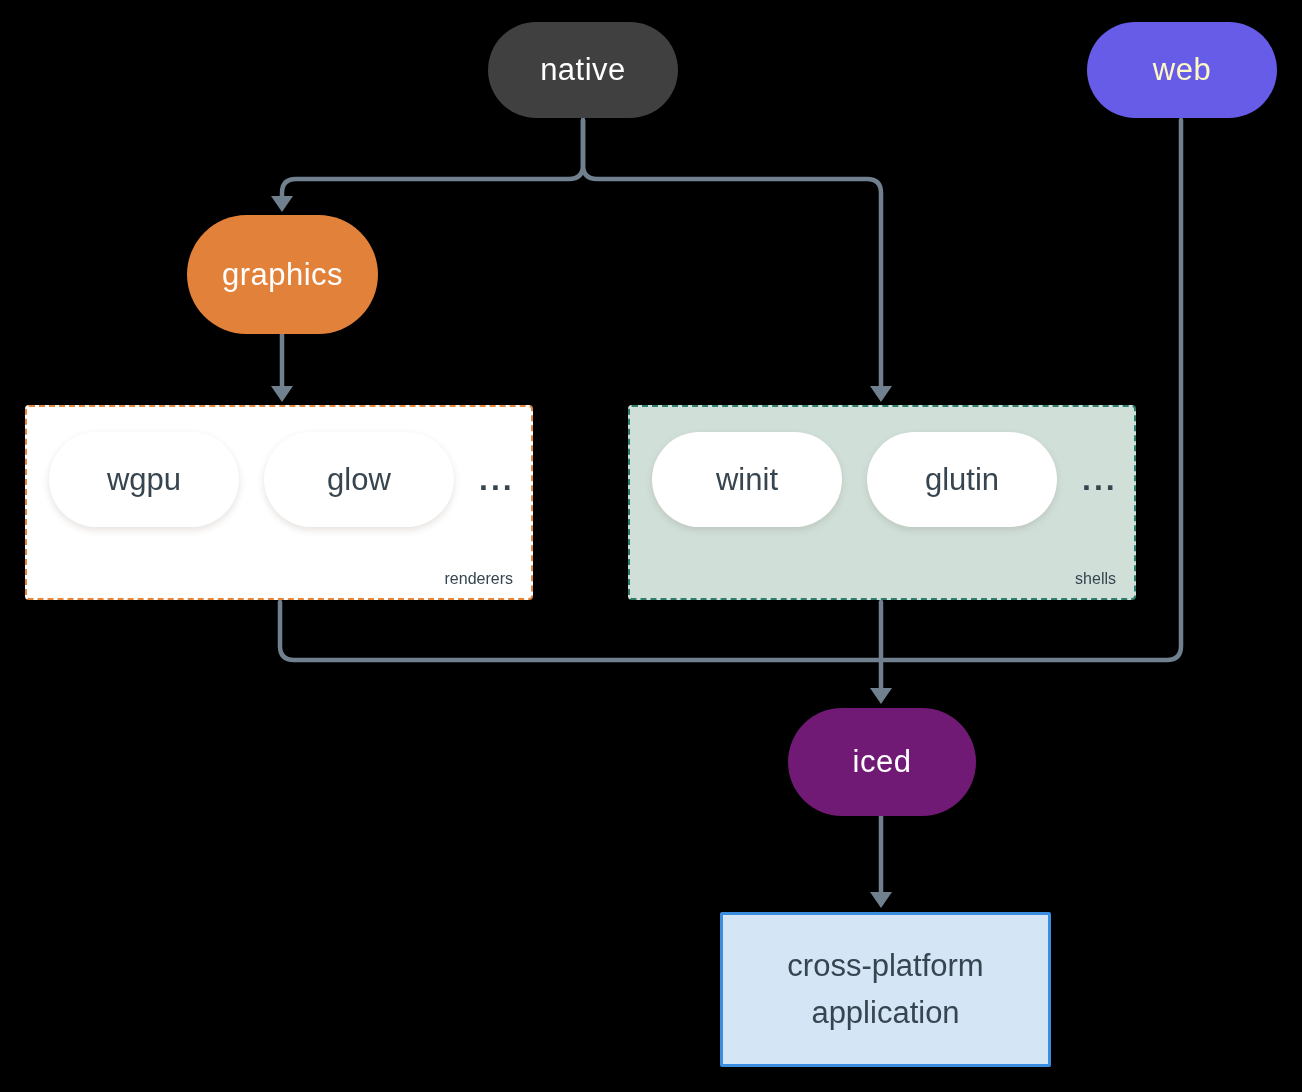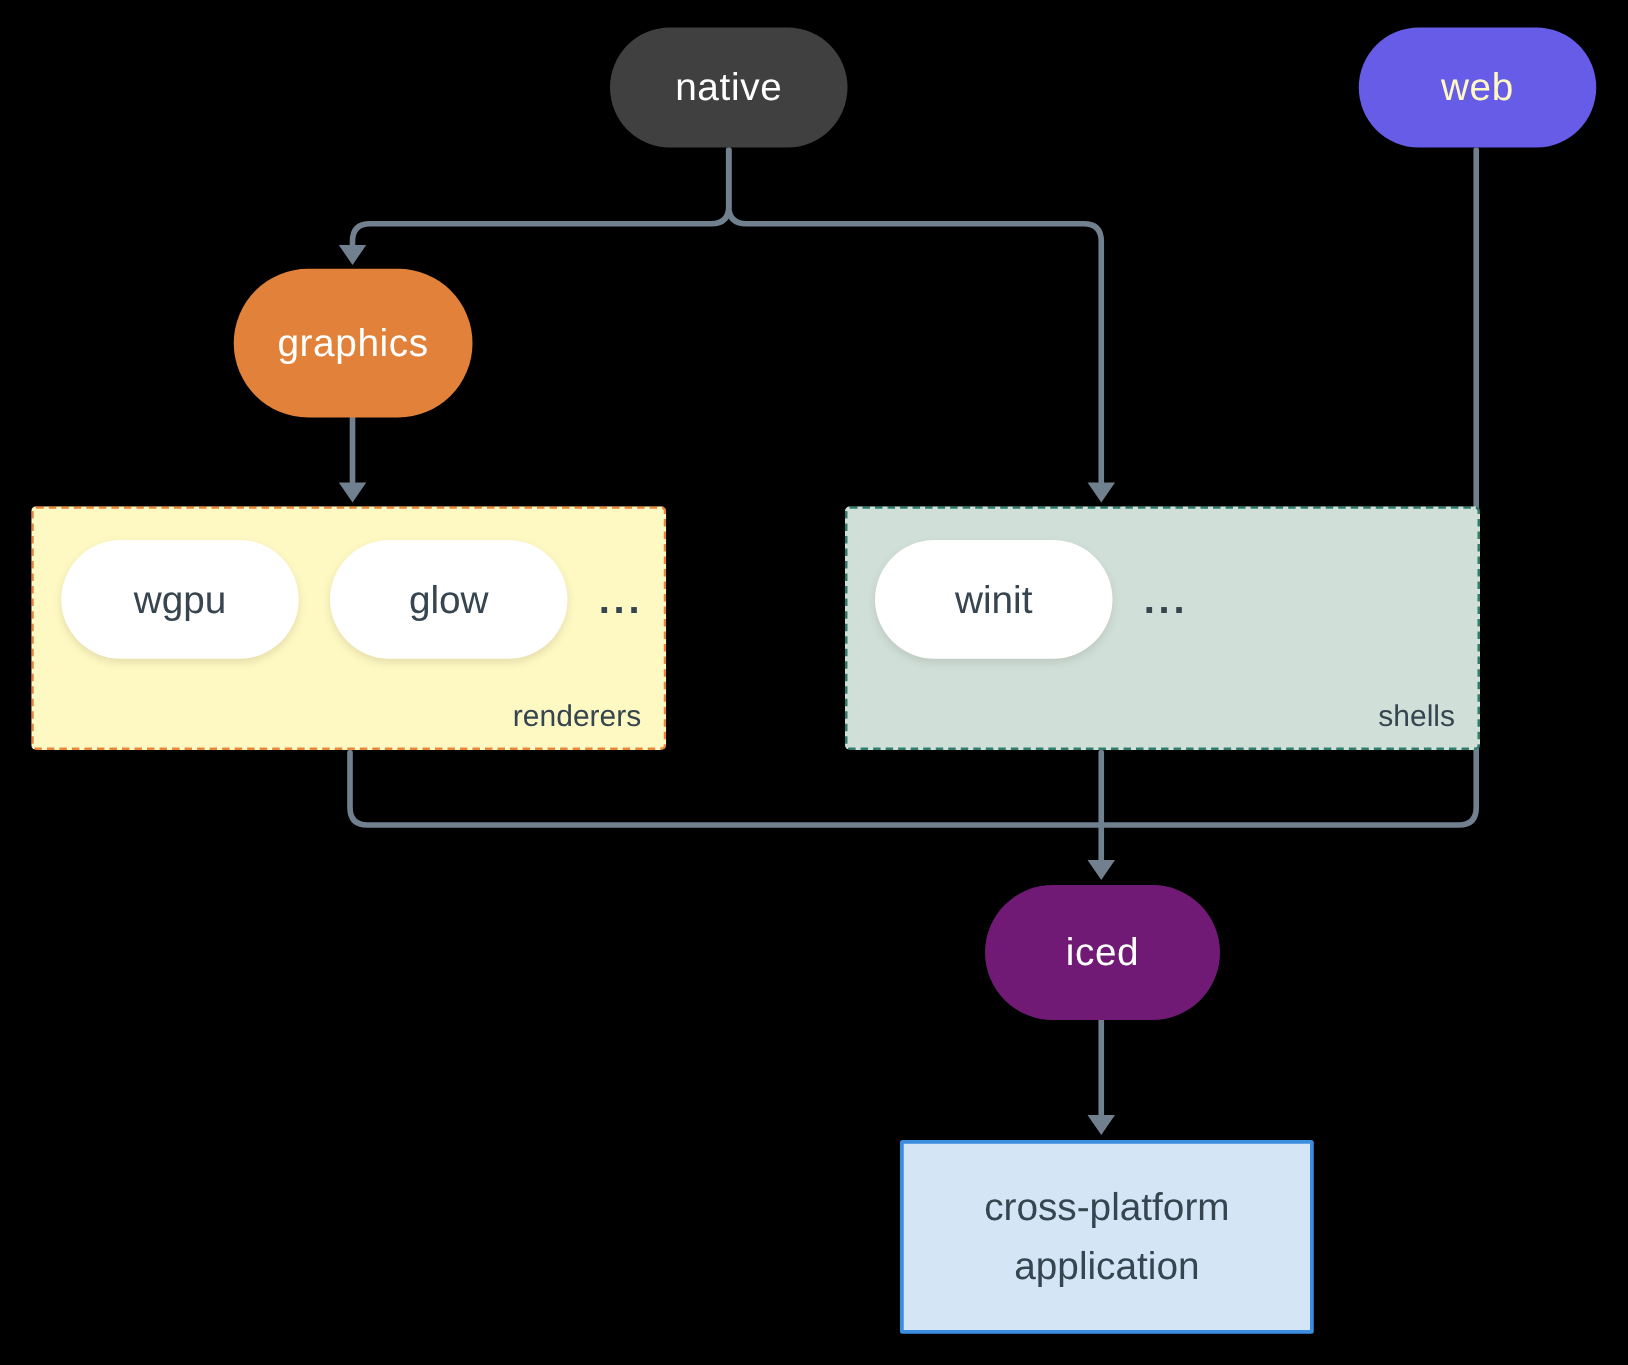--- a/index.html
+++ b/index.html
@@ -22,34 +22,34 @@
   .pill-web      { left:1087px;top:22px;  width:190px; height:96px; background:#665CE7; color:#fef9c3; }
   .pill-graphics { left:187px; top:215px; width:191px; height:119px; background:#E2823A; color:#FFFFFF; }
   .pill-iced     { left:788px; top:708px; width:188px; height:108px; background:#701a75; color:#FFFFFF; }
 
   .group {
     position:absolute; z-index:1;
     width:508px; height:195px;
     border:2px dashed; border-radius:4px;
     box-sizing:border-box;
   }
-  .group-renderers { left:25px;  top:405px; background:#fef9c3; border-color:#E8863C; }
-  .group-shells    { left:628px; top:405px; background:#D0E0D9; border-color:#2F7D6C;margin-left:48px; }
+  .group-renderers { left:25px;  top:405px; background:#ffffff; border-color:#E8863C; }
+  .group-shells    { left:628px; top:405px; background:#D0E0D9; border-color:#2F7D6C; }
   .group-row { display:flex; align-items:center; gap:25px; padding:25px 0 0 22px; }
   .white-pill {
     width:190px; height:95px; flex:0 0 auto;
     background:#FFFFFF; border-radius:999px;
     display:flex; align-items:center; justify-content:center;
     font-size:31px; color:#36454F;
     box-shadow:0 3px 7px rgba(90,60,40,0.15);
   }
   .ellipsis { font-size:32px; color:#36454F; letter-spacing:3px; font-weight:bold; }
   .group-label {
     position:absolute; right:18px; bottom:10px;
-    font-size:24px; color:#36454F;text-align:right;
+    font-size:16px; color:#36454F;text-align:right;
   }
 
   .app-box {
     position:absolute; z-index:1;
     left:720px; top:912px; width:331px; height:155px;
     box-sizing:border-box;
     background:#D4E5F6; border:3px solid #3B8DE0; border-radius:2px;
     display:flex; flex-direction:column; align-items:center; justify-content:center;
     font-size:31px; line-height:1.5; color:#36454F; text-align:center;
   }
@@ -101,20 +101,23 @@
       <div class="ellipsis">...</div>
     </div>
     <div class="group-label">renderers</div>
   </div>
 
   <div class="group group-shells">
     <div class="group-row">
       <div class="white-pill">
         <span>winit</span>
       </div>
+      <div class="white-pill">
+        <span>glutin</span>
+      </div>
       <div class="ellipsis">...</div>
     </div>
     <div class="group-label">shells</div>
   </div>
 
   <div class="pill pill-iced">
     <span>iced</span>
   </div>
 
   <div class="app-box">

